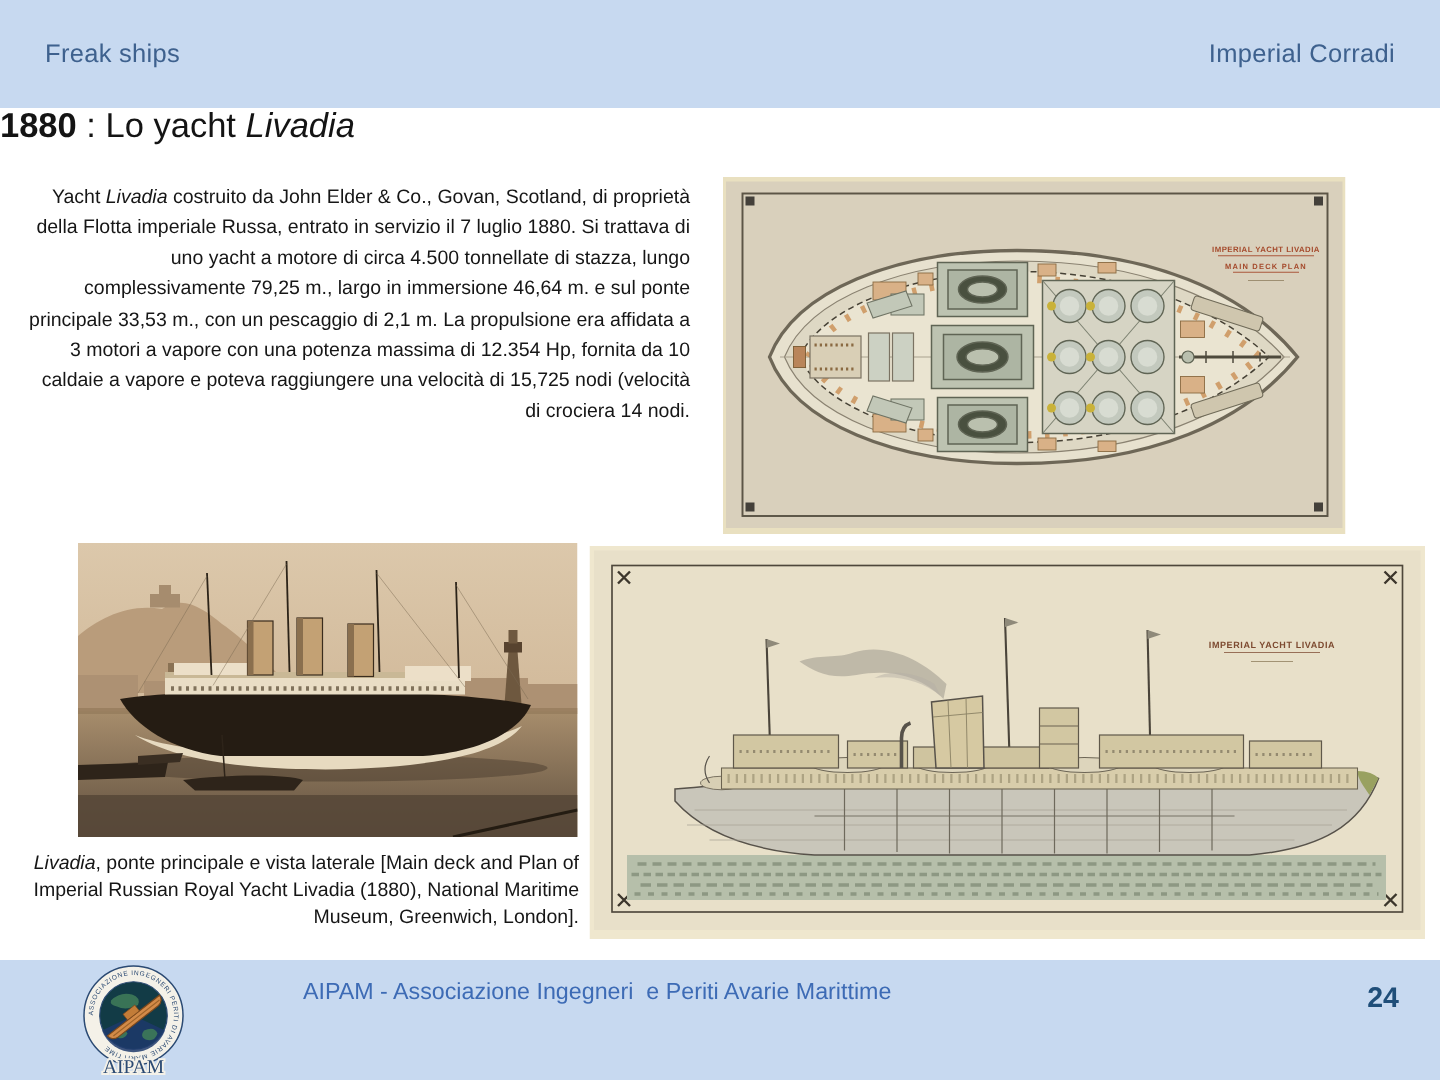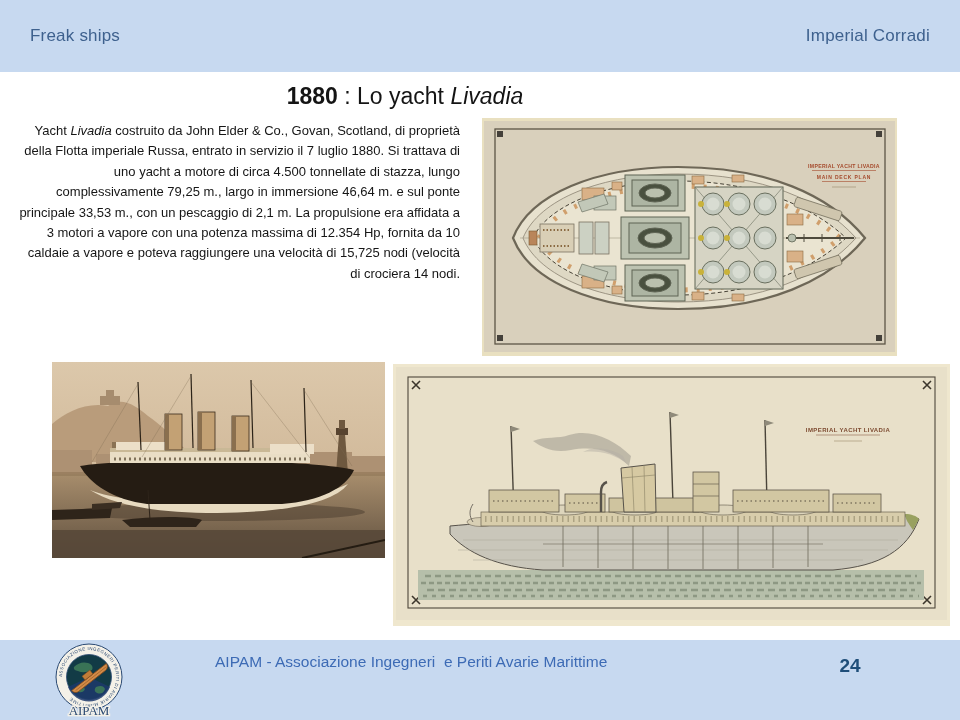--- a/index.html
+++ b/index.html
@@ -3,36 +3,36 @@
 <meta charset="utf-8">
 <style>
   html,body{margin:0;padding:0;background:#ffffff;}
   .slide{position:relative;width:960px;height:720px;background:#ffffff;overflow:hidden;
          font-family:"Liberation Sans",sans-serif;color:#1a1a1a;}
   .band{position:absolute;left:0;width:960px;background:#c7d9f0;}
   .band.header{top:0;height:72px;}
   .band.footer{top:640px;height:80px;}
   .header-left{position:absolute;left:30px;top:26px;font-size:17px;color:#3e618e;letter-spacing:.2px;}
   .header-right{position:absolute;right:30px;top:26px;font-size:17px;color:#3e618e;letter-spacing:.2px;}
-  .title{position:absolute;top:83px;left:0;width:810px;text-align:center;font-size:23px;color:#141414;}
+  .title{position:absolute;top:70px;left:0;width:810px;font-size:23px;color:#141414;}
   .title b{font-weight:700;}
   .body-text{position:absolute;left:18px;top:121px;width:442px;text-align:right;
              font-size:13px;line-height:20.4px;color:#161616;}
   .caption{position:absolute;left:18px;top:566px;width:368px;text-align:right;
            font-size:13px;line-height:18px;color:#161616;}
   .fig{position:absolute;}
   .fig svg{display:block;width:100%;height:100%;}
   .fig.deckplan{left:482px;top:118px;width:415px;height:238px;}
   .fig.photo{left:52px;top:362px;width:333px;height:196px;}
   .fig.sideview{left:393px;top:364px;width:557px;height:262px;}
   .logo{position:absolute;left:50px;top:641px;width:78px;height:78px;}
   .logo svg{display:block;width:100%;height:100%;}
   .footer-textblock{position:absolute;left:202px;top:651px;font-size:15.5px;line-height:21px;color:#3d6bb5;}
-  .footer-line{white-space:pre;margin-left:13px;}
-  .page-num{position:absolute;left:824px;top:655px;width:52px;text-align:center;
+  .footer-line{white-space:pre;}
+  .page-num{position:absolute;left:896px;top:655px;width:52px;text-align:center;
             font-size:19px;font-weight:700;color:#1f4e79;}
 </style>
 </head>
 <body>
 
 <div class="slide">
 
   <div class="band header">
     <div class="header-left">Freak ships</div>
     <div class="header-right">Imperial Corradi</div>
@@ -228,20 +228,21 @@
         <path d="M0,148 L60,146 L58,156 L0,158 Z"></path>
         <path d="M70,158 C100,154 140,154 150,158 L144,165 L78,165 Z"></path>
         <path d="M40,142 l30,-2 -2,6 -28,2 z" fill="#3a2e22"></path>
         <line x1="96" y1="128" x2="98" y2="158" stroke="#2e241a" stroke-width="1"></line>
       </g>
       <rect x="0" y="168" width="333" height="28" fill="#564737" opacity="0.85"></rect>
       <line x1="250" y1="196" x2="333" y2="178" stroke="#241c12" stroke-width="2"></line>
     </svg>
   </div>
 
+  <div class="caption"><i>Livadia</i><span>, ponte principale e vista laterale [Main deck and Plan of Imperial Russian Royal Yacht Livadia (1880), National Maritime Museum, Greenwich, London].</span></div>
 
   <div class="fig sideview">
     <svg viewBox="0 0 557 262">
       <rect width="557" height="262" fill="#efe7ce"></rect>
       <rect x="3" y="3" width="551" height="253" fill="#e8e0c9"></rect>
       <rect x="15" y="13" width="527" height="231" fill="none" stroke="#4e473b" stroke-width="1.1"></rect>
       <g stroke="#3c362c" stroke-width="1.6">
         <path d="M19,17 l8,8 M27,17 l-8,8"></path>
           <path d="M530,17 l8,8 M538,17 l-8,8"></path>
         <path d="M19,232 l8,8 M27,232 l-8,8"></path>

